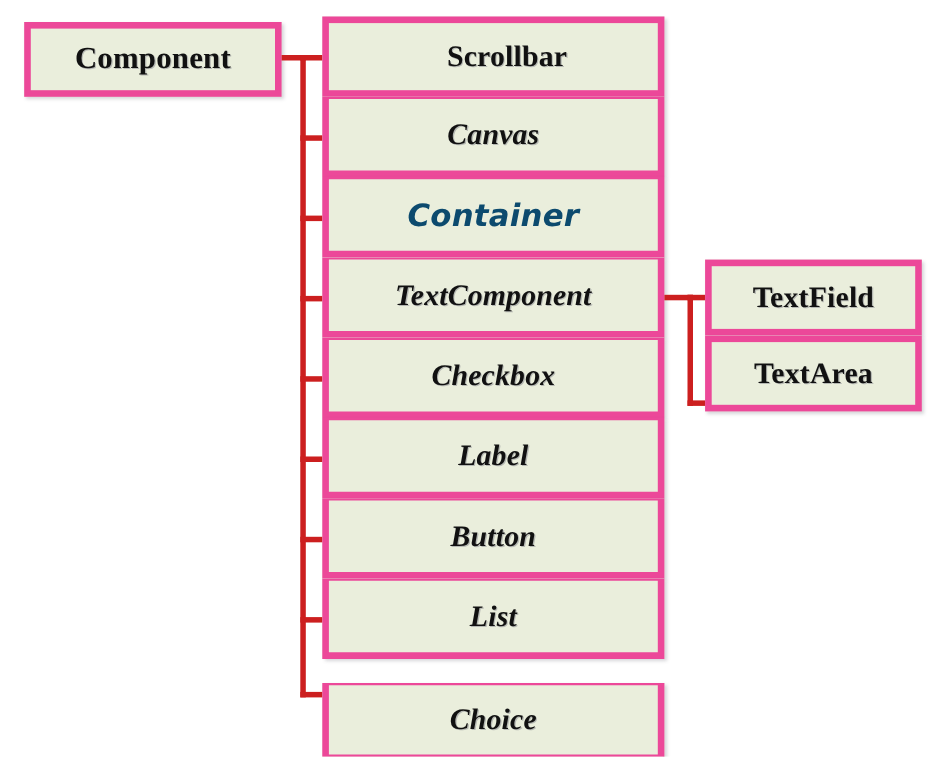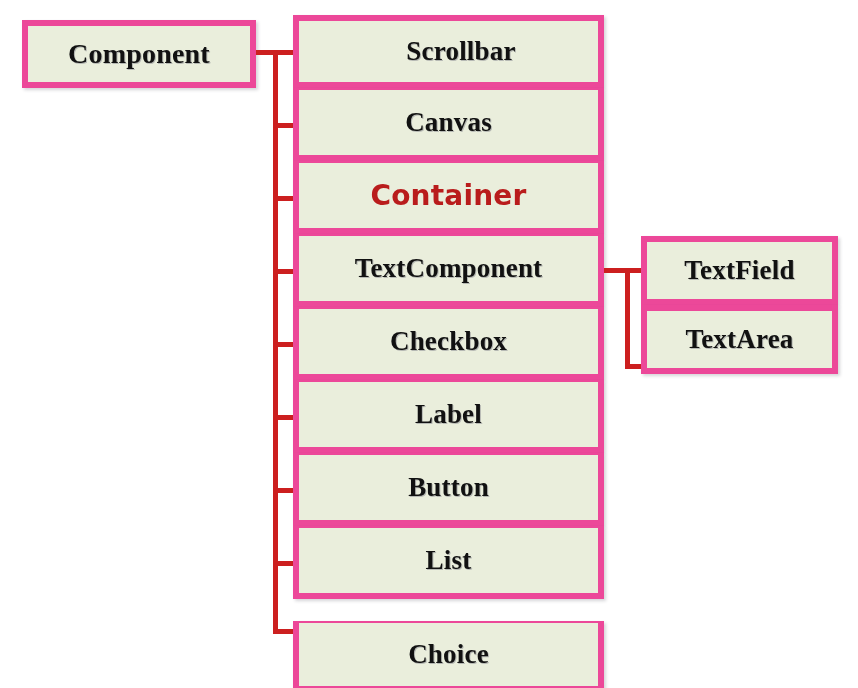--- a/index.html
+++ b/index.html
@@ -48,40 +48,40 @@
     top: 15px;
     width: 311px;
     height: 655px;
   }
   .stack .node {
     left: 0;
     width: 311px;
     font-size: 27px;
   }
   
-  .stack .node + .node { border-top-width: 2px; }
+  .stack .node + .node { border-top-width: 2px; font-style: italic; }
 
   
   .leafcol {
     position: absolute;
     left: 641px;
     top: 236px;
     width: 197px;
     height: 138px;
   }
   .leafcol .node {
     left: 0;
     width: 197px;
     height: 69px;
     font-size: 27px;
   }
 
   
   .emph {
-    color: #b91c1c;
+    color: #0c4a6e;
     font-family: "DejaVu Sans", "Liberation Sans", sans-serif;
     font-weight: bold;
     font-size: 28px;
     text-shadow: none;
   }
 
   
   .wire {
     position: absolute;
     background: #CC1F1F;

